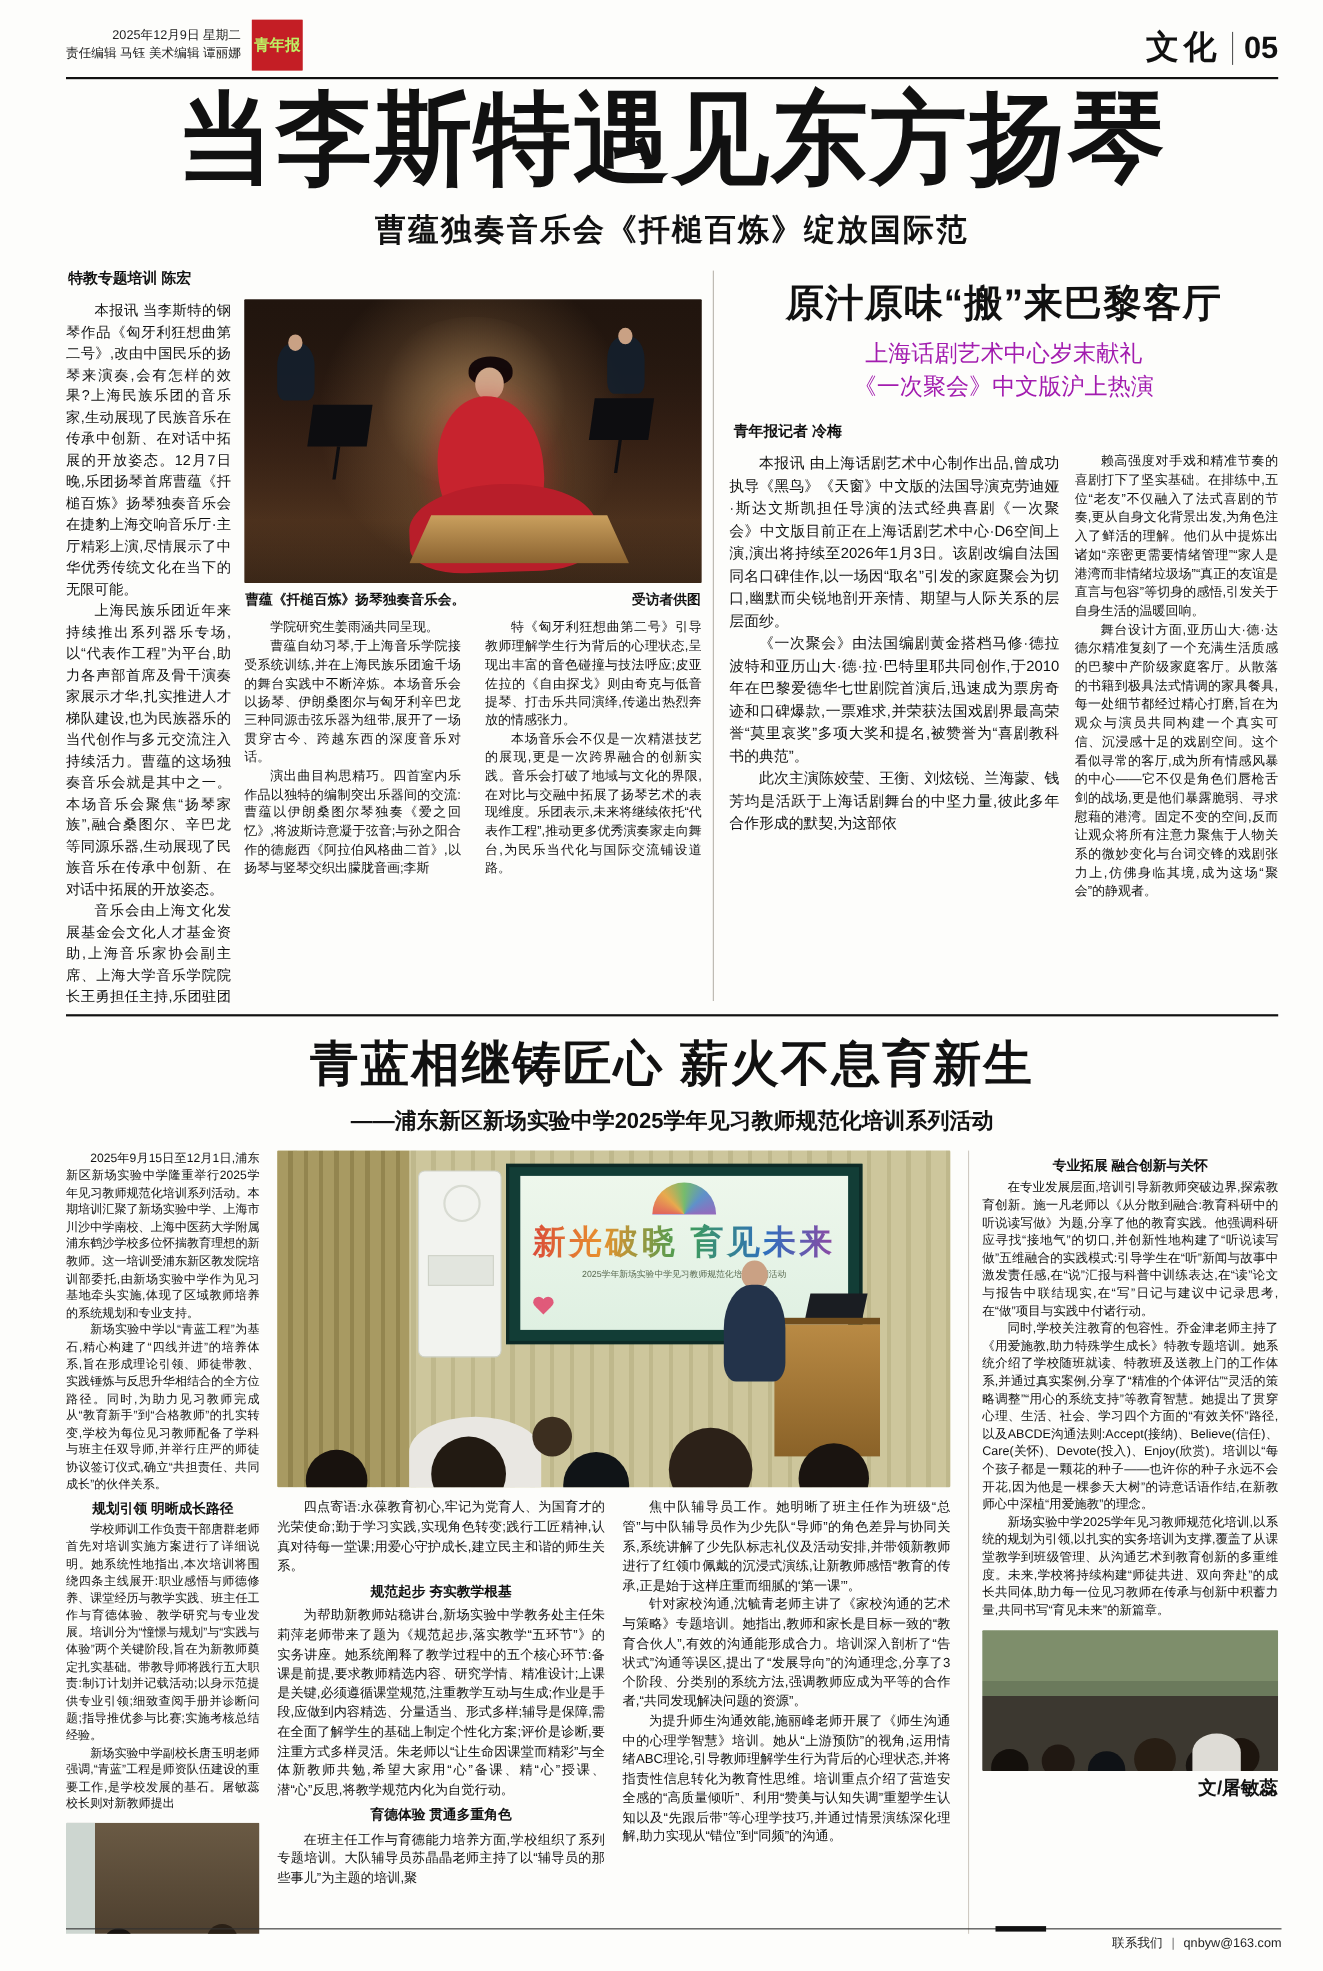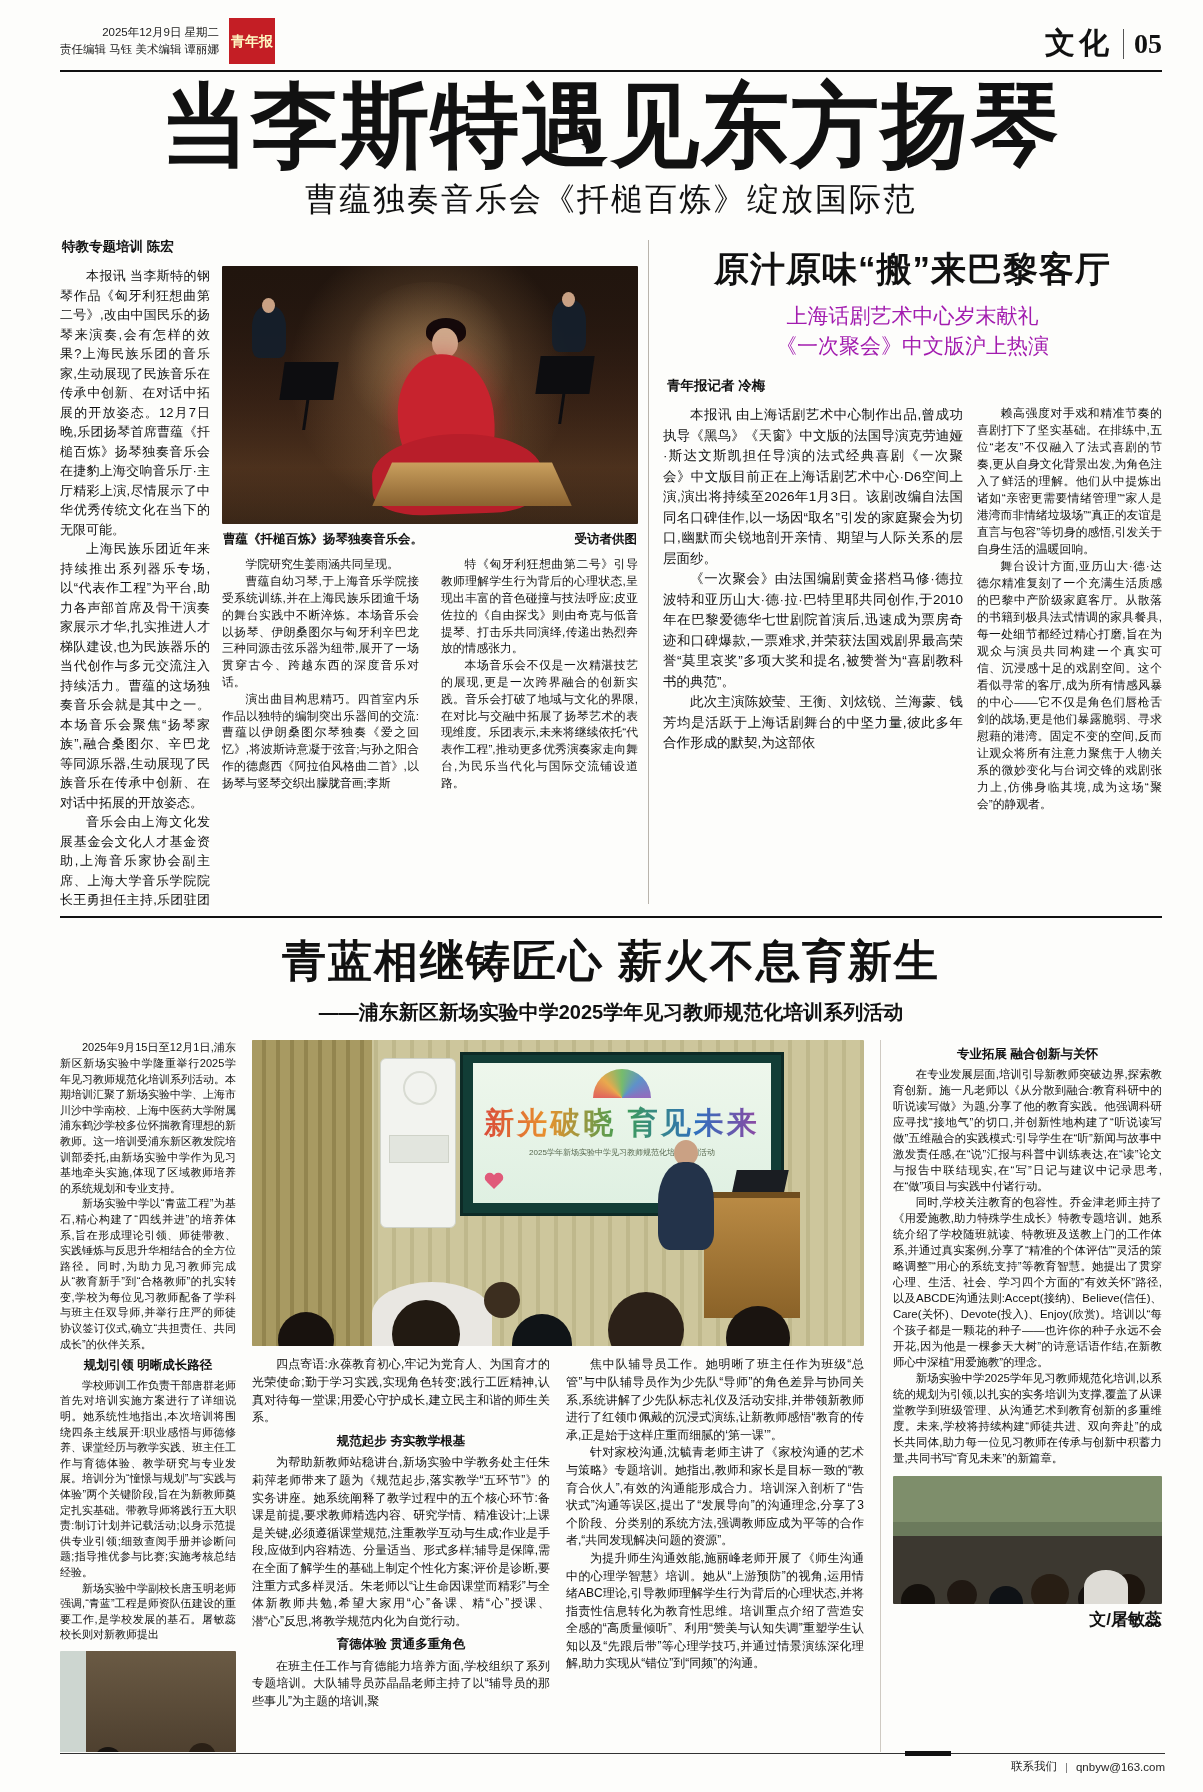--- a/index.html
+++ b/index.html
@@ -2,32 +2,32 @@
 <html><head>
 <meta charset="utf-8">
 <style>
   html,body{margin:0;padding:0;background:#f5f4f0;}
   body{width:1203px;height:1792px;overflow:hidden;font-family:"Liberation Sans",sans-serif;color:#111;}
   .page{width:1203px;height:1792px;background:#fdfdfb;box-sizing:border-box;padding:10px 41px 0 60px;position:relative;}
   
   .masthead{display:flex;align-items:flex-end;height:54px;}
   .mast-left{display:flex;align-items:center;gap:10px;}
   .mast-dates{text-align:right;font-size:11.5px;line-height:17px;color:#222;}
-  .logo-box{width:46px;height:46px;border:1px solid #c41e25;background:#c41e25;color:#fef9c3;
+  .logo-box{width:46px;height:46px;border:1px solid #c41e25;background:#c41e25;color:#bef264;
     display:flex;align-items:center;justify-content:center;font-family:"Liberation Serif",serif;
     font-weight:bold;font-size:14px;line-height:15px;text-align:center;padding:1px;box-sizing:border-box;}
-  .mast-right{margin-left:auto;display:flex;align-items:center;gap:10px;font-family:Liberation Serif, serif;}
+  .mast-right{margin-left:auto;display:flex;align-items:center;gap:10px;}
   .sec-name{font-size:30px;font-weight:bold;letter-spacing:4px;}
   .sec-div{width:1px;height:30px;background:#555;}
   .sec-no{font-size:28px;font-weight:bold;}
   .mast-rule{height:2px;background:#111;margin-top:6px;}
   
   .main-head{text-align:center;font-size:88px;font-weight:900;letter-spacing:2px;line-height:1.05;margin-top:8px;
     font-family:"Liberation Sans",sans-serif;transform:scaleY(1.04);}
-  .main-sub{text-align:center;font-size:32px;font-weight:400;letter-spacing:2px;margin-top:6px;}
+  .main-sub{text-align:center;font-size:28px;font-weight:700;letter-spacing:2px;margin-top:18px;}
   
   .top-wrap{display:flex;margin-top:14px;height:668px;}
   .art-left{width:578px;flex:0 0 578px;}
   .v-rule{width:1px;background:#b9b4ac;margin:4px 14px 0 10px;}
   .art-right{flex:1;min-width:0;}
   .byline{font-size:13.5px;font-weight:bold;margin:2px 0 10px 2px;}
   .lead-flex{display:flex;gap:12px;}
   .colA-liszt{width:150px;flex:0 0 150px;font-size:13px;line-height:19.5px;height:640px;overflow:hidden;text-align:justify;}
   .liszt-rightpart{flex:1;min-width:0;}
   .caption-row{display:flex;justify-content:space-between;font-size:12.5px;font-weight:bold;margin:7px 1px 8px 1px;}

